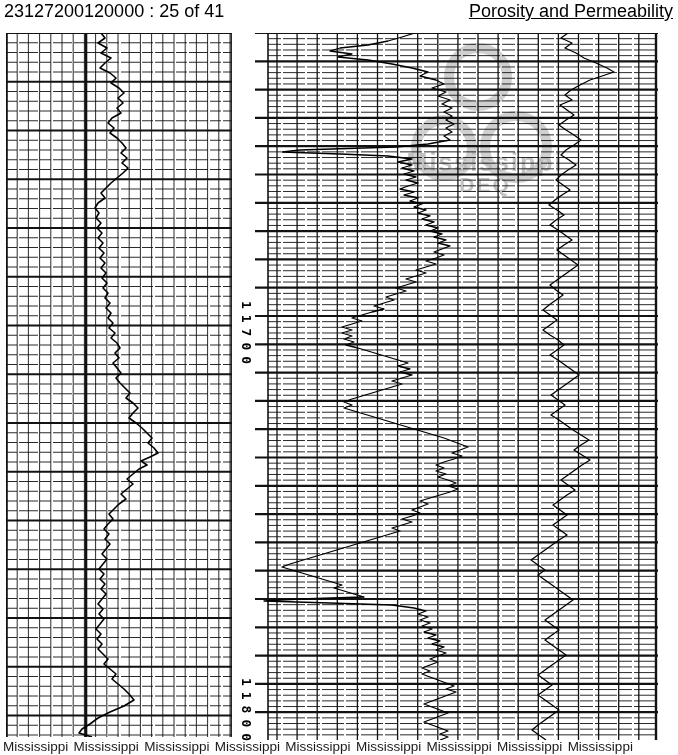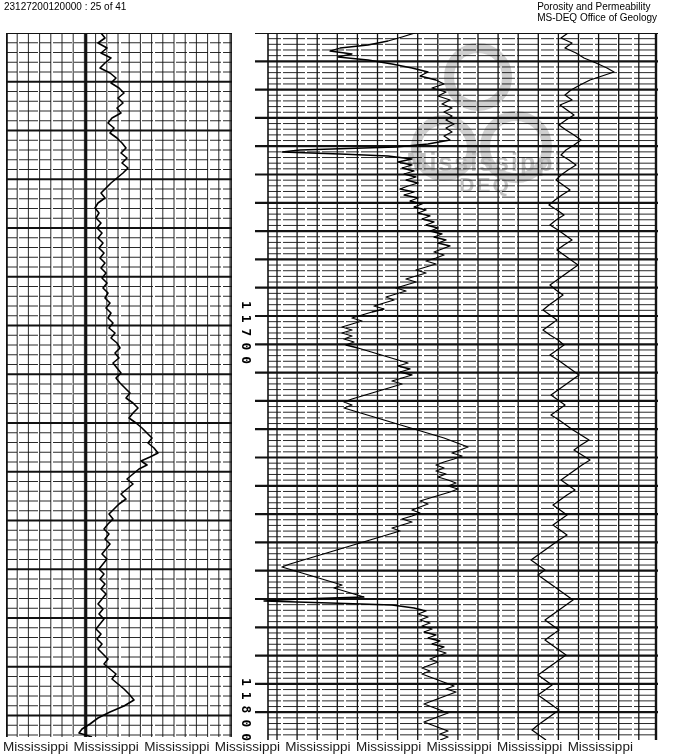--- a/index.html
+++ b/index.html
@@ -1,20 +1,20 @@
 <!DOCTYPE html>
 <html><head>
 <meta charset="utf-8">
 <style>
   html,body{margin:0;padding:0;}
   body{width:678px;height:755px;position:relative;overflow:hidden;background:#fff;
        font-family:"Liberation Sans",sans-serif;color:#000;}
-  .hdr{position:absolute;font-size:10px;line-height:1.13;white-space:nowrap;}
+  .hdr{position:absolute;font-size:18px;line-height:1.13;white-space:nowrap;}
   .hdr-left{left:4px;top:1px;}
-  .hdr-right{right:21px;top:1px;text-align:left;}
+  .hdr-right{right:5px;top:1px;text-align:center;text-decoration:underline;}
   .track{position:absolute;background:#fff;}
   .track svg{position:absolute;left:0;top:0;}
   #left-track{left:6px;top:33px;width:226px;height:704px;}
   #right-track{left:251px;top:33px;width:407px;height:707px;}
   .depth-label{position:absolute;width:70px;text-align:center;
        font-family:"DejaVu Sans Mono",monospace;font-size:13px;font-weight:600;
        letter-spacing:6px;transform:rotate(90deg);}
   #depth-1{left:211px;top:328px;}
   #depth-2{left:211px;top:705px;}
   .wm{position:absolute;inset:0;pointer-events:none;}
@@ -33,21 +33,20 @@
 <body>
 
 <div>
 
   <div class="hdr hdr-left">
     <div>23127200120000 : 25 of 41</div>
   </div>
 
   <div class="hdr hdr-right">
     <div>Porosity and Permeability</div>
-    <div>MS-DEQ Office of Geology</div>
   </div>
 
   <div id="left-track" class="track">
     <svg width="226" height="704" viewBox="0 0 226 704">
         <line x1="0" y1="0" x2="226" y2="0" stroke="#121212" stroke-width="2"></line>
         <line x1="0" y1="9.75" x2="226" y2="9.75" stroke="#121212" stroke-width="0.9" stroke-dasharray="11 2 19 2"></line>
         <line x1="0" y1="19.5" x2="226" y2="19.5" stroke="#121212" stroke-width="0.9" stroke-dasharray="11 2 19 2"></line>
         <line x1="0" y1="29.25" x2="226" y2="29.25" stroke="#121212" stroke-width="0.9" stroke-dasharray="11 2 19 2"></line>
         <line x1="0" y1="39" x2="226" y2="39" stroke="#121212" stroke-width="0.9" stroke-dasharray="11 2 19 2"></line>
         <line x1="0" y1="48.75" x2="226" y2="48.75" stroke="#121212" stroke-width="2"></line>

